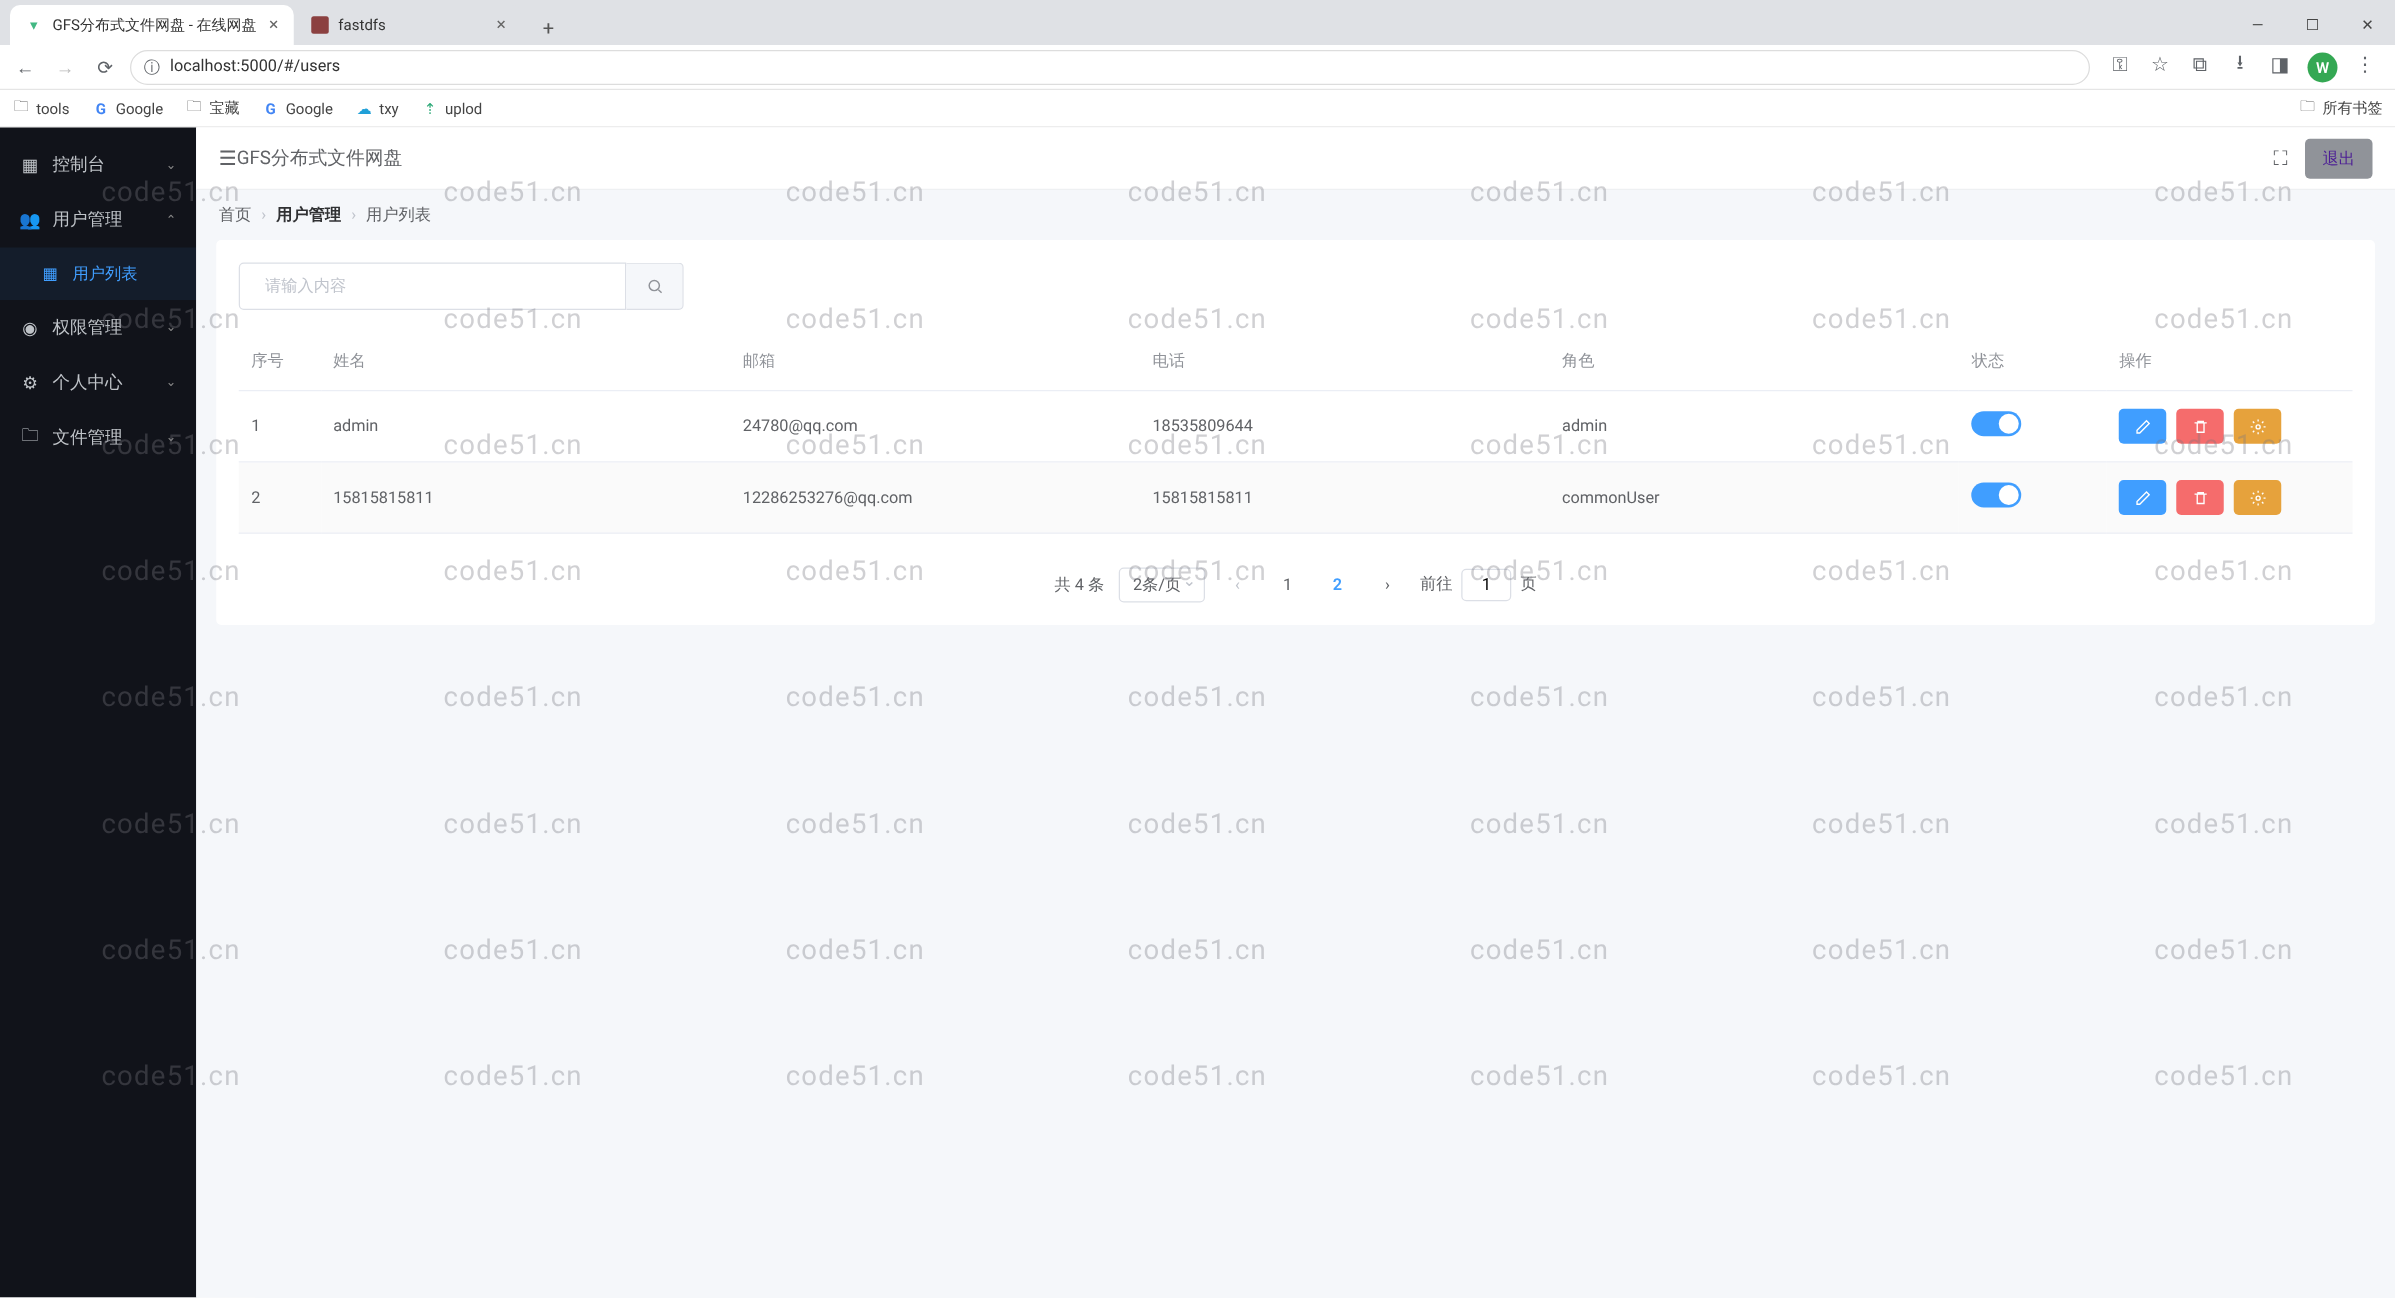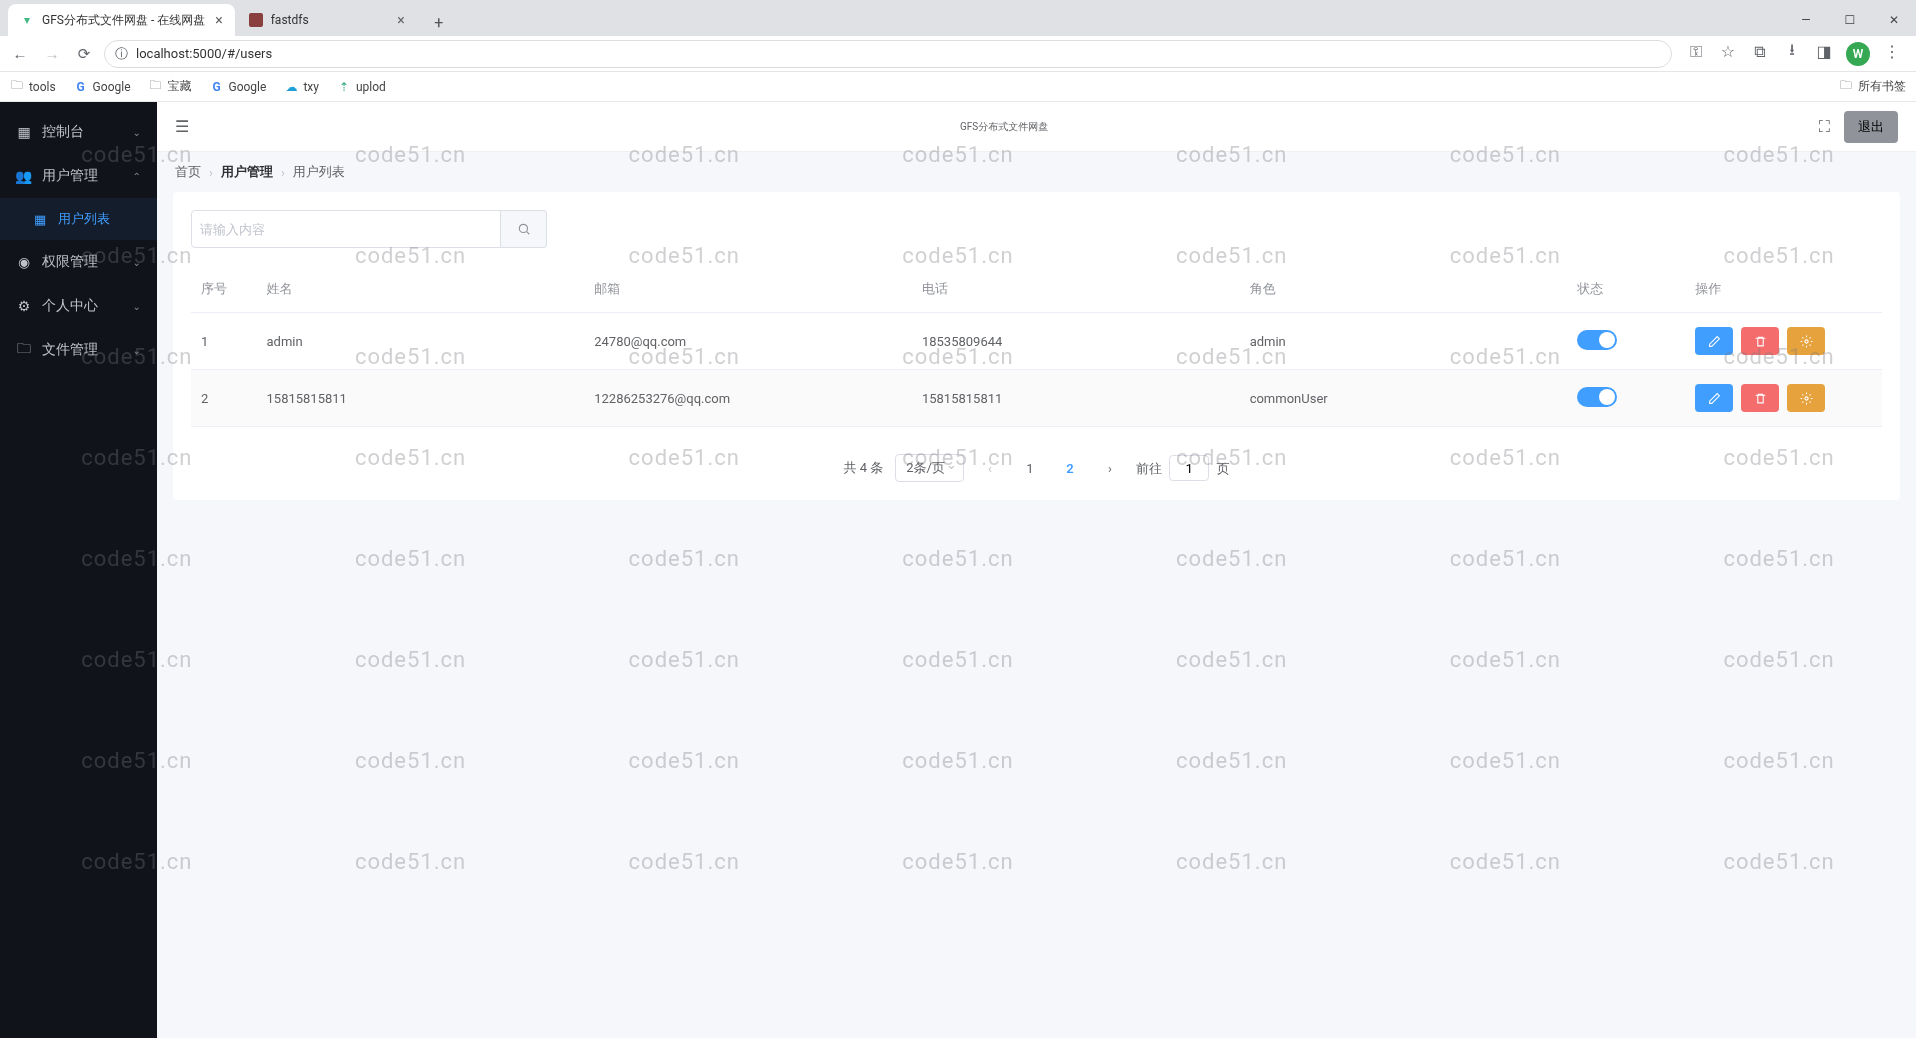--- a/index.html
+++ b/index.html
@@ -35,32 +35,32 @@
 .sidebar .menu-item { height:44px; display:flex; align-items:center; padding:0 16px; cursor:pointer; position:relative; }
 .sidebar .menu-item .mi-icon { width:16px; margin-right:10px; display:inline-flex; align-items:center; justify-content:center; font-size:14px; }
 .sidebar .menu-item .arrow { margin-left:auto; font-size:10px; color:#888; }
 .sidebar .sub-item { height:42px; display:flex; align-items:center; padding-left:34px; font-size:13px; cursor:pointer; }
 .sidebar .sub-item.active { color:#409eff; background:rgba(64,158,255,0.08); }
 .sidebar .sub-item .si-icon { width:16px; margin-right:8px; display:inline-flex; }
 
 .main { flex:1; display:flex; flex-direction:column; background:#f5f7fa; min-width:0; }
 .topbar { height:50px; background:#fff; border-bottom:1px solid #eef0f2; display:flex; align-items:center; padding:0 18px; }
 .topbar .collapse { font-size:16px; color:#606266; cursor:pointer; }
-.topbar .title { flex:1; text-align:center; font-size:10px; color:#606266; }
+.topbar .title { flex:1; text-align:left; font-size:15px; color:#606266; }
 .topbar .actions { display:flex; align-items:center; gap:14px; }
 .topbar .fs-icon { color:#606266; font-size:16px; }
-.topbar .logout-btn { background:#909399; color:#000000; border:none; padding:7px 14px; border-radius:4px; font-size:13px; cursor:pointer; }
+.topbar .logout-btn { background:#909399; color:#4c1d95; border:none; padding:7px 14px; border-radius:4px; font-size:13px; cursor:pointer; }
 
 .breadcrumb { height:40px; display:flex; align-items:center; padding:0 18px; font-size:13px; color:#606266; }
 .breadcrumb .sep { margin:0 8px; color:#c0c4cc; }
 .breadcrumb .current { color:#303133; font-weight:600; }
 
 .content-card { margin:0 16px 16px 16px; background:#fff; border-radius:4px; padding:18px; }
 .search-row { display:flex; margin-bottom:18px; }
-.search-row input { width:310px; height:38px; border:1px solid #dcdfe6; border-radius:4px 0 0 4px; padding:0 8px; font-size:13px; outline:none; }
+.search-row input { width:310px; height:38px; border:1px solid #dcdfe6; border-radius:4px 0 0 4px; padding:0 20px; font-size:13px; outline:none; }
 .search-row input::placeholder { color:#c0c4cc; }
 .search-row .search-btn { width:46px; height:38px; border:1px solid #dcdfe6; border-left:none; border-radius:0 4px 4px 0; background:#f5f7fa; display:flex; align-items:center; justify-content:center; color:#909399; cursor:pointer; }
 
 .tbl { width:100%; border-collapse:collapse; font-size:13px; color:#606266; }
 .tbl th { text-align:left; font-weight:500; color:#909399; padding:14px 10px; border-bottom:1px solid #ebeef5; background:#fff; }
 .tbl td { padding:14px 10px; border-bottom:1px solid #ebeef5; }
 .tbl tbody tr:nth-child(even) { background:#fafafa; }
 
 .switch { width:40px; height:20px; border-radius:10px; background:#409eff; position:relative; display:inline-block; }
 .switch::after { content:""; position:absolute; right:2px; top:2px; width:16px; height:16px; background:#fff; border-radius:50%; }

